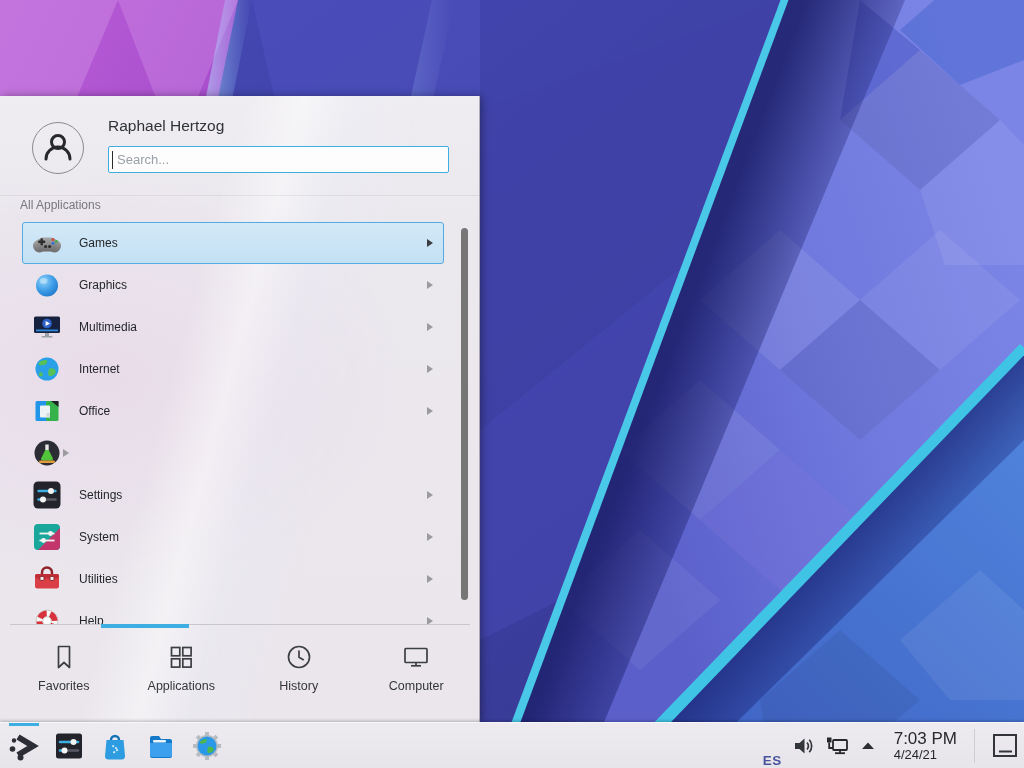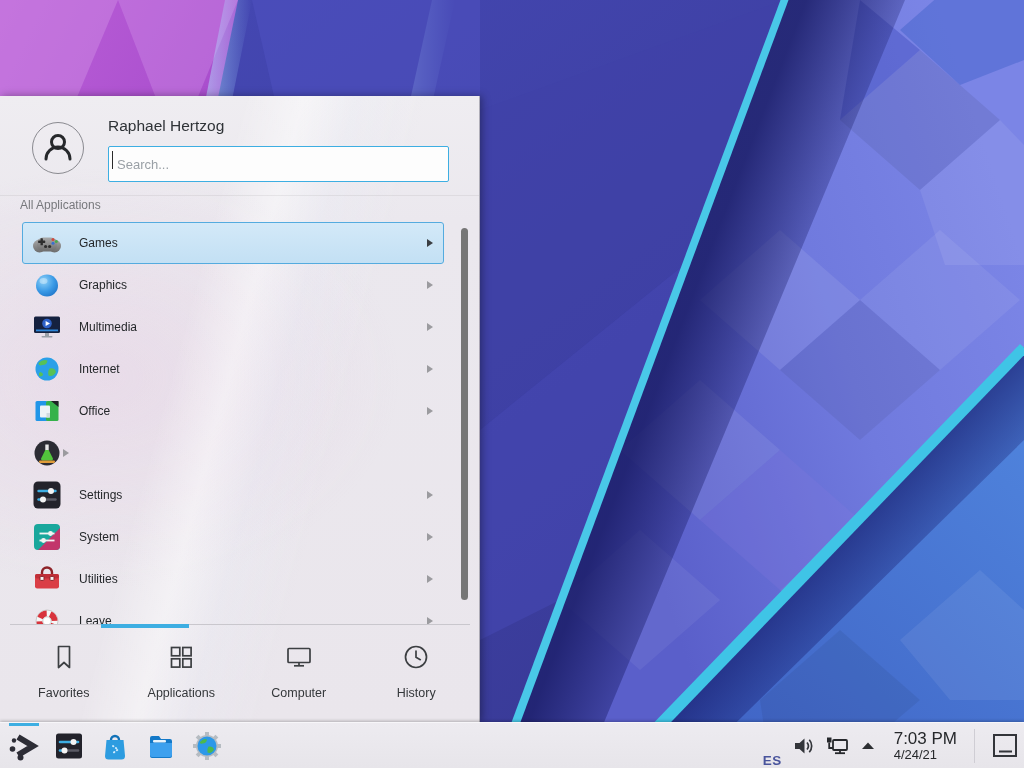--- a/index.html
+++ b/index.html
@@ -14,21 +14,21 @@
       linear-gradient(105deg, rgba(255,255,255,0) 38%, rgba(255,255,255,.45) 47%, rgba(235,240,250,.2) 55%, rgba(255,255,255,0) 66%),
       radial-gradient(ellipse 420px 300px at 22% 45%, rgba(228,198,224,.35), rgba(228,198,224,0) 70%),
       linear-gradient(180deg, #efedf1 0%, #ebe8ee 20%, #eae6ec 100%);
     box-shadow: 2px 0 8px rgba(0,0,0,.35);
     border-right:1px solid rgba(60,60,80,.35);
   }
   .panel-header { position:absolute; left:0; top:0; width:100%; height:100px; border-bottom:1px solid rgba(0,0,0,.06); }
   .avatar { position:absolute; left:32px; top:26px; width:52px; height:52px; border-radius:50%;
             border:1px solid #8a8a90; display:flex; align-items:center; justify-content:center; }
   .user-name { position:absolute; left:108px; top:21px; font-size:15.5px; color:#2f3337; }
-  .search-box { position:absolute; left:108px; top:50px; width:341px; height:36px;
+  .search-box { position:absolute; left:108px; top:50px; width:341px; height:27px;
     background:#fdfdfd; border:1px solid #3daee2; border-radius:2px; font-size:13px; color:#3a3a3a;
     padding:0 8px 0 8px; outline:none; }
   .search-box::placeholder { color:#9aa0a6; }
   .search-caret { position:absolute; left:112px; top:55px; width:1px; height:18px; background:#2a2a2a; }
 
   .section-label { position:absolute; left:20px; top:102px; font-size:12px; color:#77787c; }
 
   .cat-list { position:absolute; left:0; top:126px; width:480px; height:402px; overflow:hidden; }
   .cat-row { position:relative; height:42px; margin:0 36px 0 22px; width:422px;
              display:flex; align-items:center; border:1px solid transparent; border-radius:3px; }
@@ -36,21 +36,21 @@
   .cat-icon { width:32px; height:32px; margin-left:8px; flex:0 0 32px; display:flex; }
   .cat-label { margin-left:16px; font-size:12px; color:#24272a; flex:1; }
   .cat-arrow { width:0; height:0; border-left:6px solid #9b9b9f; border-top:4.5px solid transparent;
                border-bottom:4.5px solid transparent; margin-right:10px; }
   .cat-row.selected .cat-arrow { border-left-color:#3a3e42; }
 
   .footer-sep { position:absolute; left:10px; top:528px; width:460px; height:1px; background:#c9c7cd; }
   .tab-indicator { position:absolute; left:101px; top:528px; width:88px; height:4px; background:#3daee2; }
 
   .tab-bar { position:absolute; left:0; top:534px; width:480px; height:90px; display:flex; padding:0 5px; }
-  .tab { flex:1; display:flex; flex-direction:column; align-items:center; justify-content:flex-start; padding-top:12px; gap:14px; }
+  .tab { flex:1; display:flex; flex-direction:column; align-items:center; justify-content:flex-start; padding-top:12px; gap:7px; }
   .tab-label { font-size:12.5px; color:#34373a; }
 
   
   .taskbar { position:absolute; left:0; bottom:0; width:1024px; height:46px;
     background:linear-gradient(180deg,#edebf0,#e7e5ea); border-top:1px solid #f7f6f9;
     box-shadow:0 -1px 3px rgba(0,0,0,.25); display:flex; align-items:center; }
   .task-btn { position:relative; width:46px; height:46px; display:flex; align-items:center; justify-content:center; }
   .active-line { position:absolute; top:0; left:9px; width:30px; height:3px; background:#3daee2; }
   .tray { display:flex; align-items:center; gap:9px; margin-left:auto; }
   .kb-layout { font-size:13.5px; font-weight:bold; color:#49549c; letter-spacing:.5px;margin-top:30px; }
@@ -301,21 +301,21 @@
       </div>
 
       <div class="cat-row">
         <span class="cat-icon">
           <svg width="32" height="32" viewBox="0 0 32 32">
             <circle cx="16" cy="16" r="11" fill="#f6f6f6" stroke="#c9c9c9" stroke-width="1"></circle>
             <circle cx="16" cy="16" r="7.5" fill="none" stroke="#d8333c" stroke-width="6" stroke-dasharray="8.3 3.5" transform="rotate(22.5 16 16)"></circle>
             <circle cx="16" cy="16" r="4.2" fill="#ffffff" stroke="#c9c9c9" stroke-width="1"></circle>
           </svg>
         </span>
-        <span class="cat-label">Leave</span>
+        <span class="cat-label">Help</span>
         <span class="cat-arrow"></span>
       </div>
     </div>
 
     <div class="scrollbar" style="position:absolute; right:11px; top:132px; width:7px; height:372px; background:#767676; border-radius:4px;"></div>
 
     <div class="footer-sep"></div>
     <div class="tab-indicator"></div>
 
     <div class="tab-bar">
@@ -329,32 +329,32 @@
         <svg width="30" height="30" viewBox="0 0 30 30">
           <rect x="5.5" y="5.5" width="8.3" height="8.3" fill="none" stroke="#3c3f42" stroke-width="1.7"></rect>
           <rect x="16.8" y="5.5" width="8.3" height="8.3" fill="none" stroke="#3c3f42" stroke-width="1.7"></rect>
           <rect x="5.5" y="16.8" width="8.3" height="8.3" fill="none" stroke="#3c3f42" stroke-width="1.7"></rect>
           <rect x="16.8" y="16.8" width="8.3" height="8.3" fill="none" stroke="#3c3f42" stroke-width="1.7"></rect>
         </svg>
         <span class="tab-label">Applications</span>
       </div>
       <div class="tab">
         <svg width="30" height="30" viewBox="0 0 30 30">
+          <circle cx="15" cy="15" r="10.5" fill="none" stroke="#3c3f42" stroke-width="1.7"></circle>
+          <path d="M15 9 v6.3 l4.3 2.4" fill="none" stroke="#3c3f42" stroke-width="1.7" stroke-linecap="round"></path>
+        </svg>
+        <span class="tab-label">History</span>
+      </div>
+      <div class="tab">
+        <svg width="30" height="30" viewBox="0 0 30 30">
           <rect x="4" y="6.5" width="22" height="14" rx="1" fill="none" stroke="#3c3f42" stroke-width="1.7"></rect>
           <line x1="15" y1="20.5" x2="15" y2="23.5" stroke="#3c3f42" stroke-width="1.7"></line>
           <line x1="10" y1="23.8" x2="20" y2="23.8" stroke="#3c3f42" stroke-width="1.7"></line>
         </svg>
         <span class="tab-label">Computer</span>
-      </div>
-      <div class="tab">
-        <svg width="30" height="30" viewBox="0 0 30 30">
-          <circle cx="15" cy="15" r="10.5" fill="none" stroke="#3c3f42" stroke-width="1.7"></circle>
-          <path d="M15 9 v6.3 l4.3 2.4" fill="none" stroke="#3c3f42" stroke-width="1.7" stroke-linecap="round"></path>
-        </svg>
-        <span class="tab-label">History</span>
       </div>
     </div>
   </div>
 
   <div class="taskbar">
 
     <div class="task-btn">
       <div class="active-line"></div>
       <svg width="32" height="32" viewBox="0 0 32 32">
         <path d="M11 7 L26 16 L11 25" fill="none" stroke="#2d2d36" stroke-width="6" stroke-linejoin="miter"></path>

